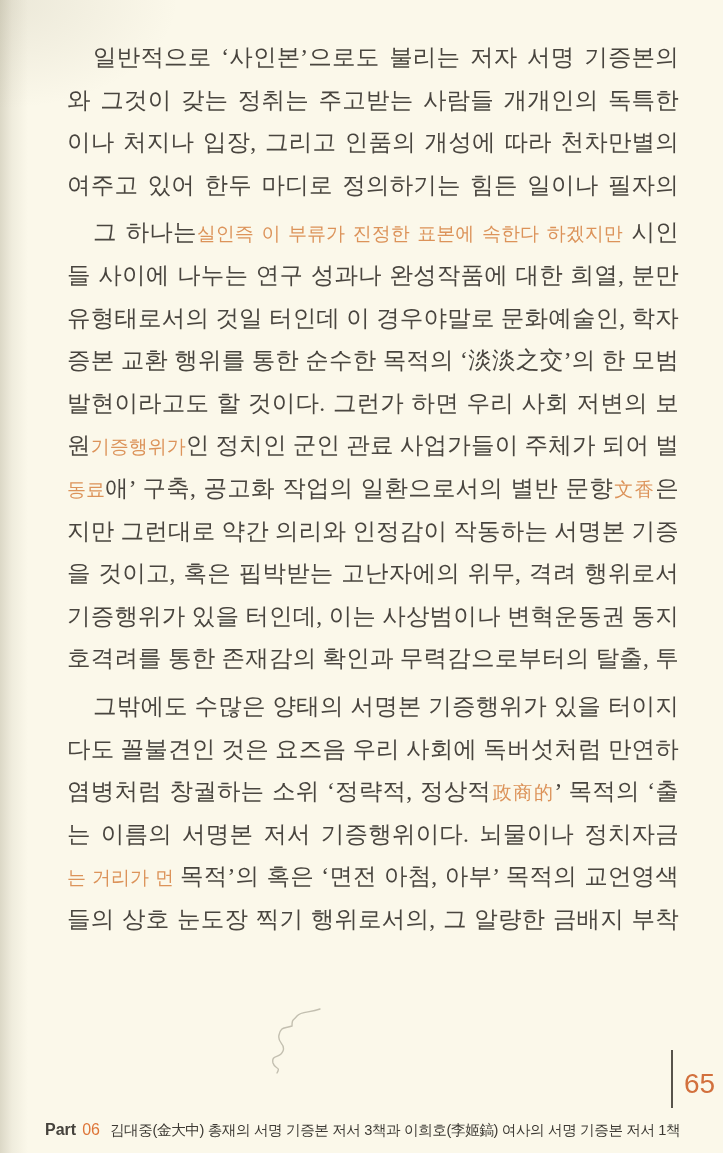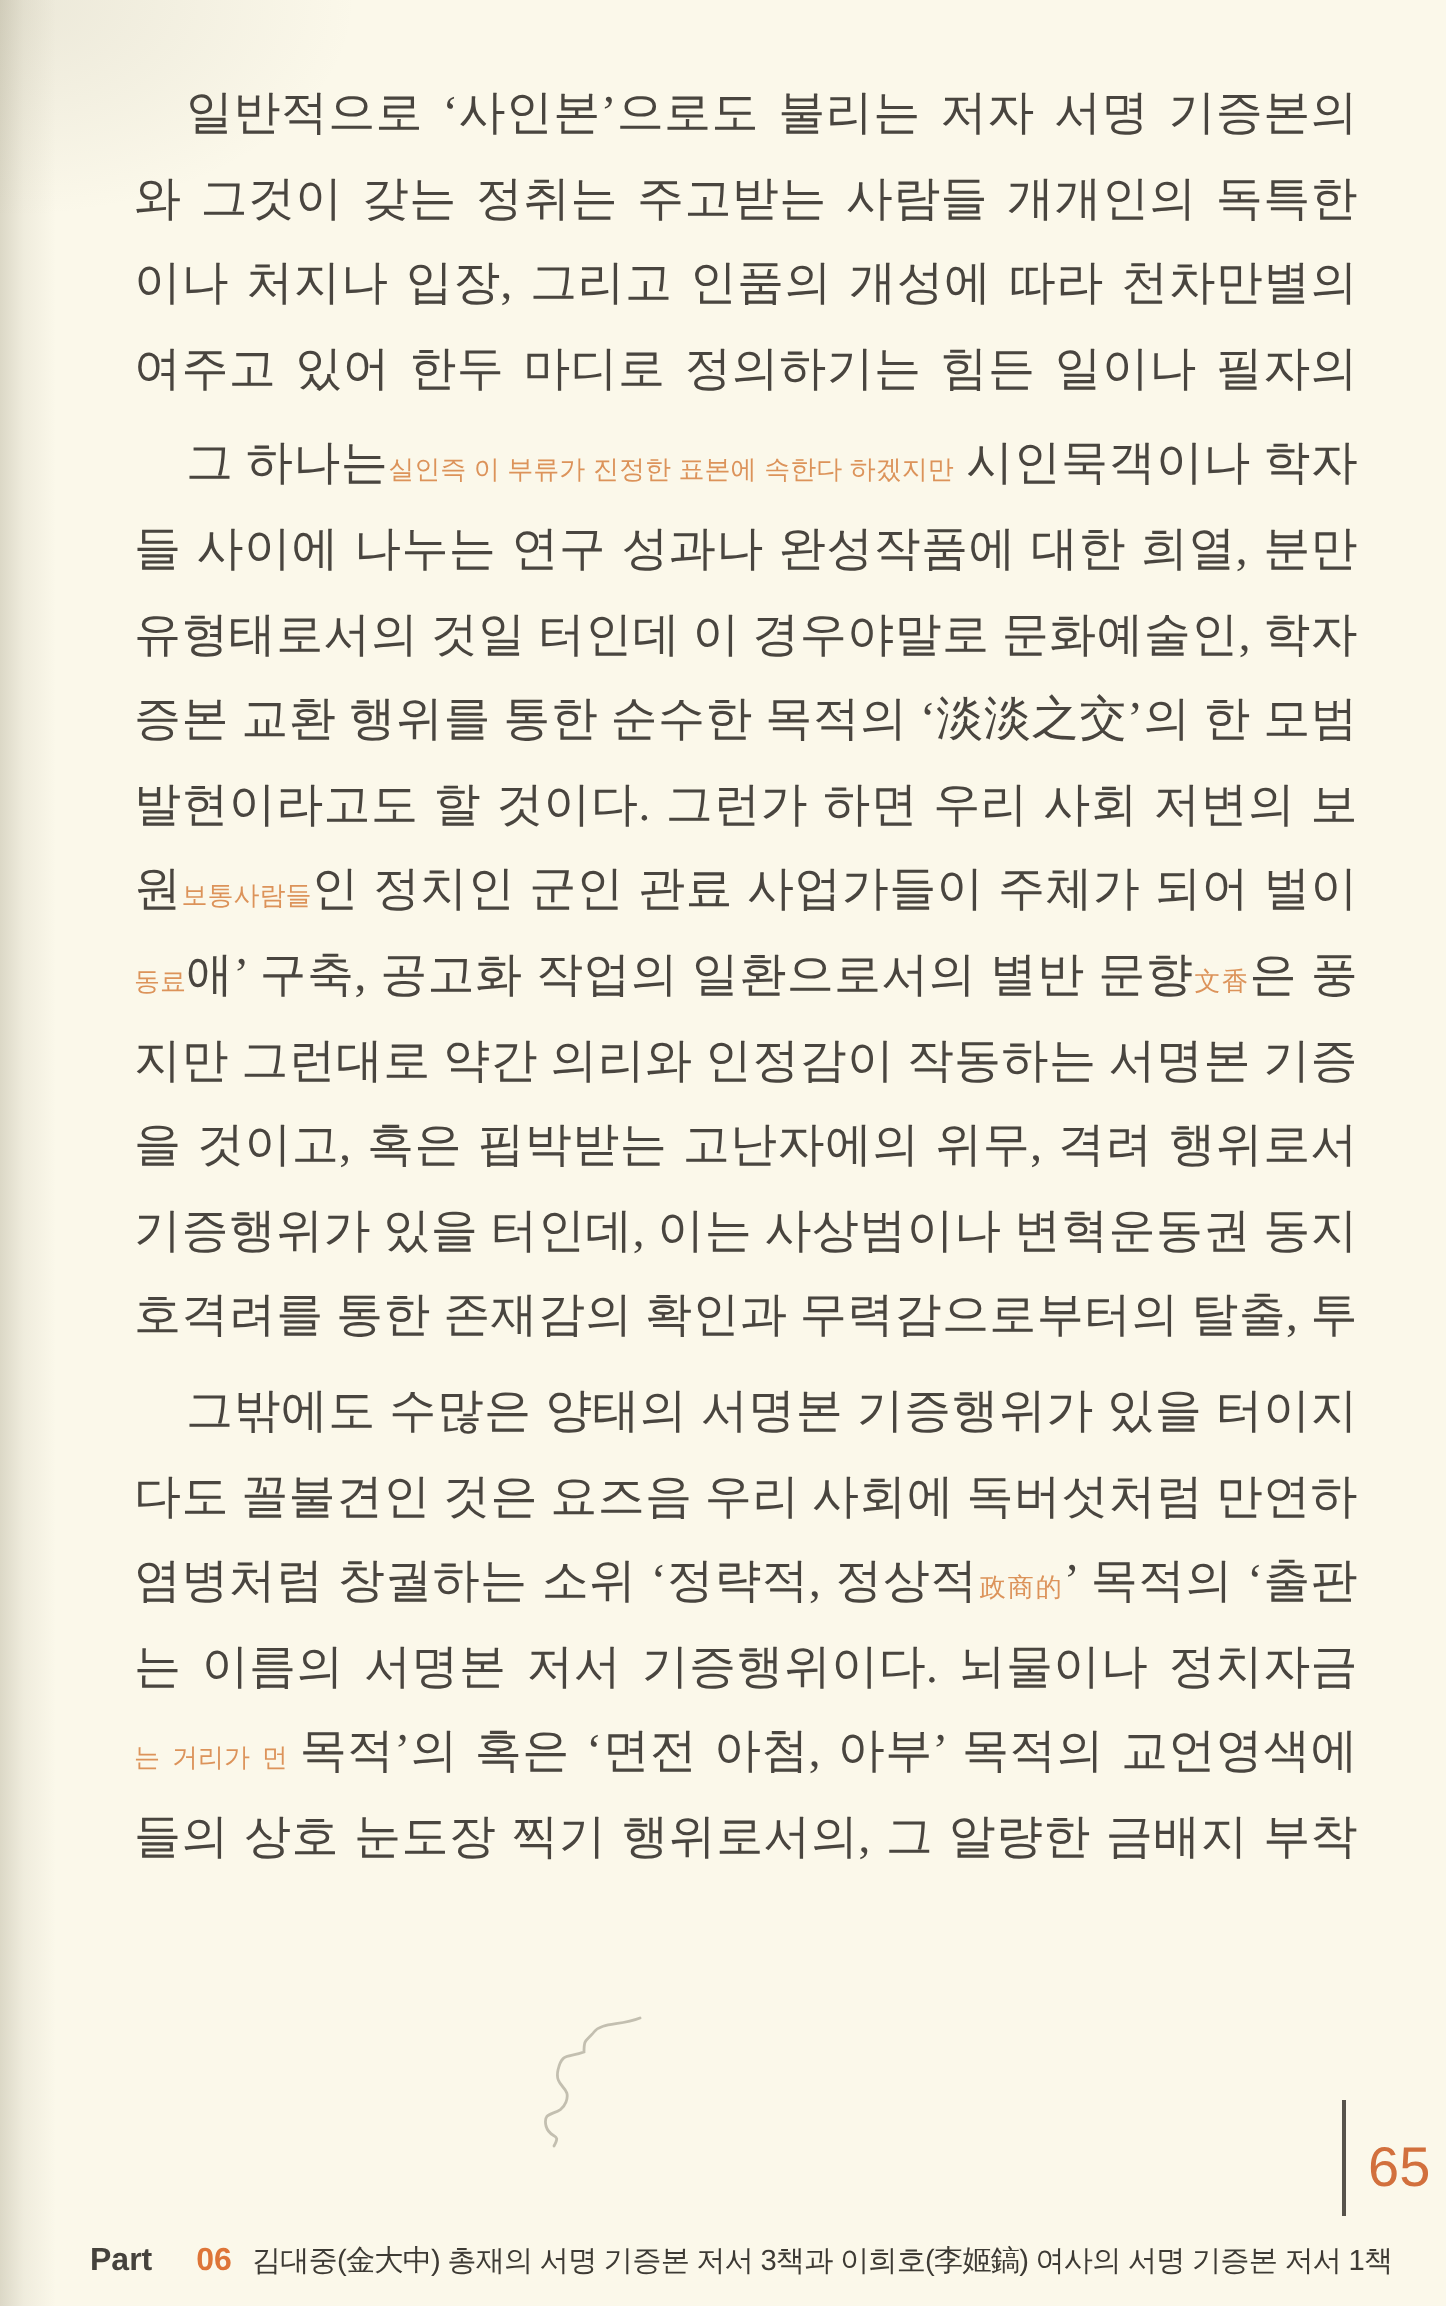--- a/index.html
+++ b/index.html
@@ -33,33 +33,33 @@
   }
   .line.fill {
     white-space:normal;
     text-align:justify;
     text-align-last:justify;
   }
   .line.indent { padding-left:26px; }
   .seg-body { }
   .seg-hanja { }
   .seg-annot {
-    font-family:Liberation Sans, sans-serif;
-    font-size:13px;
+    font-family:Liberation Serif, serif;
+    font-size:19px;
     color:#dc935a;
     letter-spacing:0;
   }
   .footer {
     position:absolute; left:45px; top:1121px; width:618px;
     display:flex; align-items:baseline;
     font-family:"Liberation Sans","DejaVu Sans",sans-serif;
     white-space:nowrap;
   }
   .part-label { font-size:16px; font-weight:bold; color:#45423c; }
-  .part-number { font-size:16px; font-weight:bold; color:#de7538; margin-left:22px; }
+  .part-number { font-size:16px; font-weight:normal; color:#de7538; margin-left:6px; }
   .footer-title { font-size:14.6px; color:#3d3a34; margin-left:10px; letter-spacing:-0.4px; }
   .footer-divider {
     position:absolute; left:671px; top:1050px;
     width:2px; height:58px; background:#57534b;
   }
   .page-number {
     position:absolute; left:684px; top:1068px;
     font-family:"Liberation Sans","DejaVu Sans",sans-serif;
     font-size:28px; color:#d2703d;text-align:center;
   }
@@ -81,21 +81,21 @@
         <div class="line fill"><span class="seg-body">와 그것이 갖는 정취는 주고받는 사람들 개개인의 독특한 사회적 신분</span></div>
         <div class="line fill"><span class="seg-body">이나 처지나 입장, 그리고 인품의 개성에 따라 천차만별의 모습을 보</span></div>
         <div class="line fill"><span class="seg-body">여주고 있어 한두 마디로 정의하기는 힘든 일이나 필자의 겪어온 경험</span></div>
       </div>
       <div class="paragraph">
         <div class="line fill indent"><span class="seg-body">그 하나는</span><span class="seg-annot">실인즉 이 부류가 진정한 표본에 속한다 하겠지만</span><span class="seg-body"> 시인묵객이나 학자</span></div>
         <div class="line fill"><span class="seg-body">들 사이에 나누는 연구 성과나 완성작품에 대한 희열, 분만 감정의 공</span></div>
         <div class="line fill"><span class="seg-body">유형태로서의 것일 터인데 이 경우야말로 문화예술인, 학자들 간의 기</span></div>
         <div class="line fill"><span class="seg-body">증본 교환 행위를 통한 순수한 목적의 ‘</span><span class="seg-hanja">淡淡之交</span><span class="seg-body">’의 한 모범적 형태의</span></div>
         <div class="line fill"><span class="seg-body">발현이라고도 할 것이다. 그런가 하면 우리 사회 저변의 보편적 구성</span></div>
-        <div class="line fill"><span class="seg-body">원</span><span class="seg-annot">보통사람들</span><span class="seg-body">인 정치인 군인 관료 사업가들이 주체가 되어 벌이는 ‘동지</span></div>
+        <div class="line fill"><span class="seg-body">원</span><span class="seg-annot">기증행위가</span><span class="seg-body">인 정치인 군인 관료 사업가들이 주체가 되어 벌이는 ‘동지</span></div>
         <div class="line fill"><span class="seg-annot">동료</span><span class="seg-body">애’ 구축, 공고화 작업의 일환으로서의 별반 문향</span><span class="seg-annot">文香</span><span class="seg-body">은 풍기지 않</span></div>
         <div class="line fill"><span class="seg-body">지만 그런대로 약간 의리와 인정감이 작동하는 서명본 기증 행위가 있</span></div>
         <div class="line fill"><span class="seg-body">을 것이고, 혹은 핍박받는 고난자에의 위무, 격려 행위로서의 서명본</span></div>
         <div class="line fill"><span class="seg-body">기증행위가 있을 터인데, 이는 사상범이나 변혁운동권 동지들간의 상</span></div>
         <div class="line fill"><span class="seg-body">호격려를 통한 존재감의 확인과 무력감으로부터의 탈출, 투쟁의지의</span></div>
       </div>
       <div class="paragraph">
         <div class="line fill indent"><span class="seg-body">그밖에도 수많은 양태의 서명본 기증행위가 있을 터이지만, 무엇보</span></div>
         <div class="line fill"><span class="seg-body">다도 꼴불견인 것은 요즈음 우리 사회에 독버섯처럼 만연하고 악성 전</span></div>
         <div class="line fill"><span class="seg-body">염병처럼 창궐하는 소위 ‘정략적, 정상적</span><span class="seg-annot">政商的</span><span class="seg-body">’ 목적의 ‘출판기념회’라</span></div>

